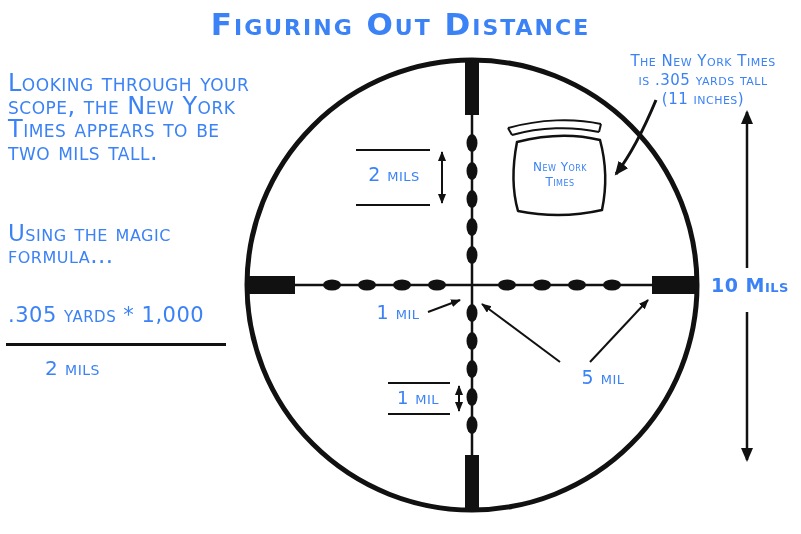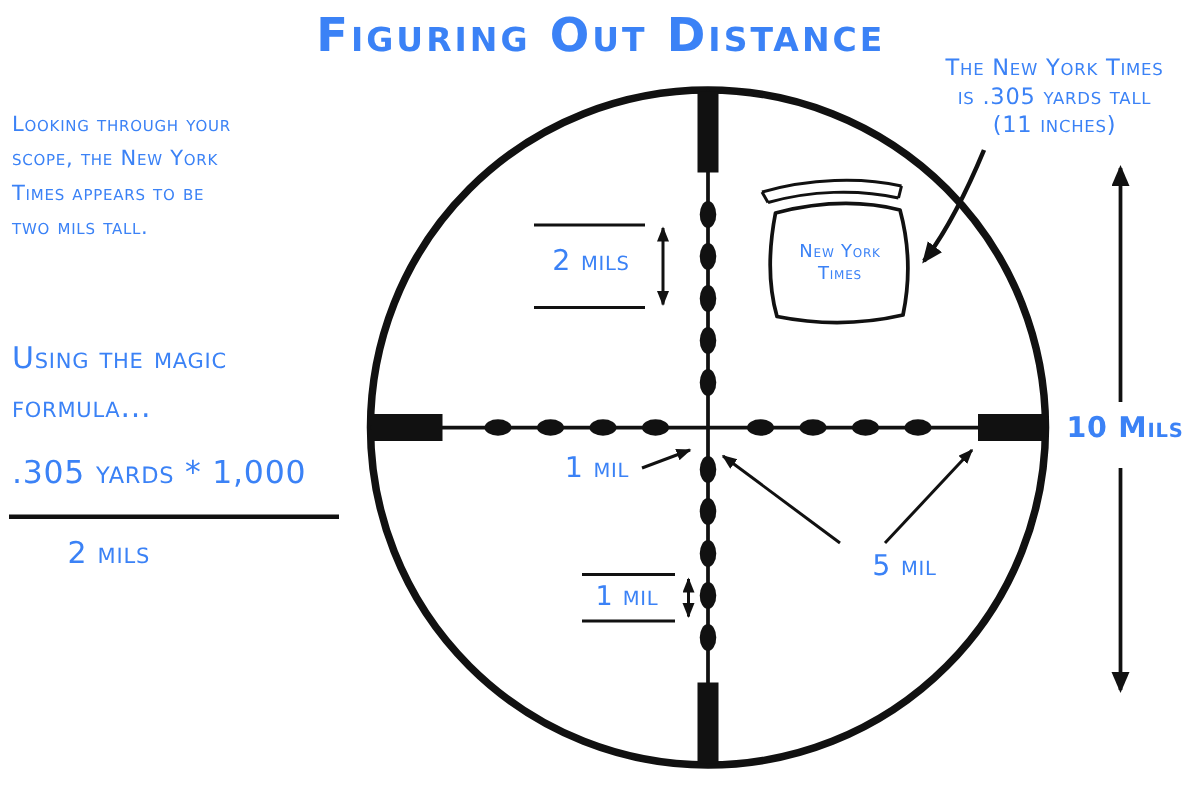--- a/index.html
+++ b/index.html
@@ -17,34 +17,34 @@
   .preline { white-space: pre-line; }
 
   .title {
     left: 0; right: 0; top: 6px;
     text-align: center;
     font-size: 31px;
     font-weight: 600;
     letter-spacing: 2px;
   }
 
-  .intro        { left: 8px;  top: 72px;  width: 250px; font-size: 14px; line-height: 23px; font-weight: 500; }
-  .formula-intro{ left: 8px;  top: 222px; width: 250px; font-size: 20px; line-height: 33px; font-weight: 500; }
+  .intro        { left: 8px;  top: 72px;  width: 250px; font-size: 24px; line-height: 23px; font-weight: 500; }
+  .formula-intro{ left: 8px;  top: 222px; width: 250px; font-size: 23px; line-height: 22px; font-weight: 500; }
   .numerator    { left: 8px;  top: 303px; font-size: 21px; font-weight: 500; }
   .fraction-bar { left: 6px;  top: 343px; width: 220px; border-top: 3px solid #111111; }
   .denominator  { left: 45px; top: 356px; font-size: 20px; font-weight: 500; }
   .result       { left: 8px;  top: 412px; font-size: 20px; font-weight: 500; }
 
   .lbl-2mils    { left: 358px; top: 163px; width: 72px; text-align: center; font-size: 19px; font-weight: 500; }
   .lbl-1mil-ptr { left: 372px; top: 301px; width: 52px; text-align: center; font-size: 19px; font-weight: 500; }
   .lbl-1mil-span{ left: 388px; top: 387px; width: 60px; text-align: center; font-size: 18px; font-weight: 500; }
   .lbl-5mil     { left: 573px; top: 366px; width: 60px; text-align: center; font-size: 19px; font-weight: 500; }
   .lbl-paper    { left: 520px; top: 160px; width: 80px; text-align: center; font-size: 12px; line-height: 15px; font-weight: 500; }
 
-  .nyt-note { left: 612px; top: 36px; width: 182px; text-align: center; font-size: 15px; line-height: 19px; font-weight: 500; }
+  .nyt-note { left: 612px; top: 52px; width: 182px; text-align: center; font-size: 15px; line-height: 19px; font-weight: 500; }
   .ten-mils { left: 702px; top: 274px; width: 96px; text-align: center; font-size: 19px; font-weight: 600; background: #ffffff; }
 
   svg.scene { position: absolute; left: 0; top: 0; }
 </style>
 </head>
 <body>
 
 <div id="canvas">
 
   <svg class="scene" width="801" height="534" viewBox="0 0 801 534">

